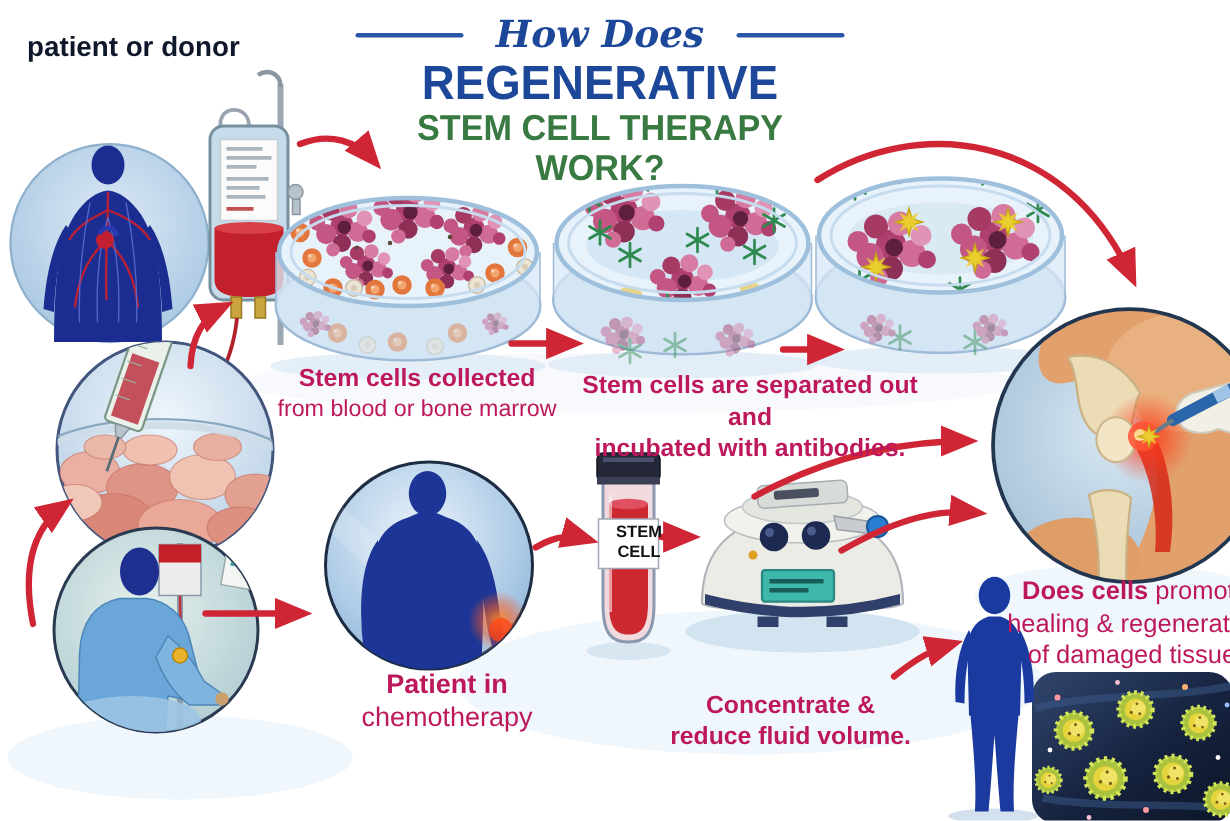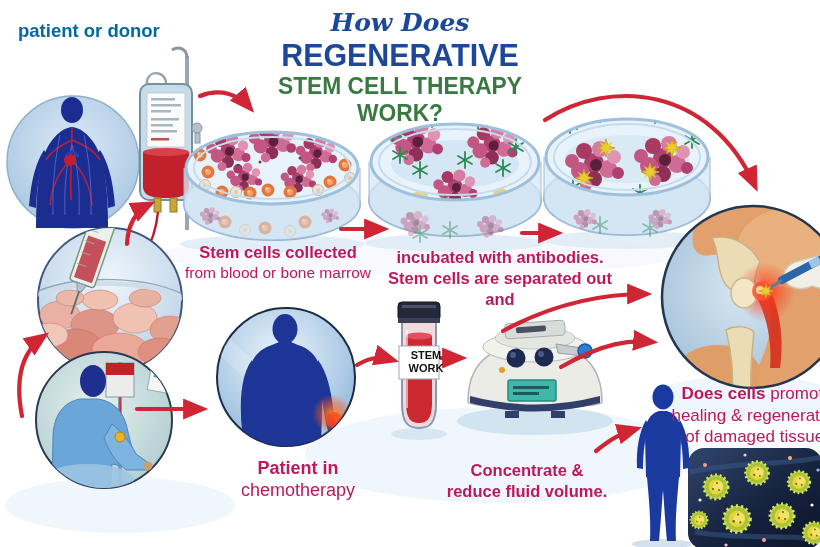--- a/index.html
+++ b/index.html
@@ -2,36 +2,36 @@
 <html><head>
 <meta charset="utf-8">
 <style>
   html,body{margin:0;padding:0;background:#ffffff;}
   .stage{position:relative;width:820px;height:547px;overflow:hidden;background:#ffffff;
          font-family:"Liberation Sans",sans-serif;}
   .abs{position:absolute;}
   svg{display:block;}
   
   .header{left:225px;top:8px;width:350px;text-align:center;}
-  .script-row{display:flex;align-items:center;justify-content:center;gap:22px;height:30px;flex-direction:column;}
+  .script-row{display:flex;align-items:center;justify-content:center;gap:22px;height:30px;}
   .script-line{width:72px;height:3px;background:#2a57a8;border-radius:2px;}
   .script-text{font-family:"DejaVu Serif",serif;font-style:italic;font-weight:700;
                font-size:25px;color:#1d4899;line-height:28px;}
   .main-title{font-size:32px;font-weight:800;color:#1d4899;line-height:34px;
               letter-spacing:0px;transform:scaleX(.95);}
   .sub-title{font-size:24px;font-weight:800;color:#397a43;line-height:27px;transform:scaleX(.95);}
   
-  .lbl-donor{left:18px;top:20px;font-size:18.5px;font-weight:600;color:#0369a1;}
+  .lbl-donor{left:18px;top:20px;font-size:18.5px;font-weight:600;color:#0f172a;}
   .cap{color:#be185d;text-align:center;}
   .cap-collected{left:182px;top:242px;width:192px;}
   .cap-collected .l1{font-size:16.5px;font-weight:700;line-height:21px;}
   .cap-collected .l2{font-size:15.5px;font-weight:400;line-height:19px;}
   .cap-separated{left:378px;top:247px;width:244px;font-size:16.5px;font-weight:600;line-height:21px;}
   .cap-chemo{left:203px;top:446px;width:190px;font-size:18px;font-weight:400;line-height:21.5px;}
-  .cap-chemo .l1{font-weight:600;margin-top:12px;}
+  .cap-chemo .l1{font-weight:600;}
   .cap-concentrate{left:432px;top:432px;width:190px;font-size:16.5px;font-weight:700;line-height:21px;margin-top:28px;}
   .cap-promote{left:668px;top:383px;width:178px;font-size:17px;font-weight:400;line-height:21.5px;}
   .cap-promote .bold{font-weight:700;}
   .vial-label{left:400px;top:349px;width:52px;text-align:center;font-size:11px;font-weight:700;
               line-height:13px;color:#111;}
 </style>
 </head>
 <body>
 
 <div class="stage">
@@ -497,32 +497,32 @@
   <div class="main-title">REGENERATIVE</div>
   <div class="sub-title">STEM CELL THERAPY WORK?</div>
 </div>
 
 <div class="abs cap cap-collected">
   <div class="l1">Stem cells collected</div>
   <div class="l2">from blood or bone marrow</div>
 </div>
 
 <div class="abs cap cap-separated">
+  <div>Stem cells are separated out and</div>
   <div>incubated with antibodies.</div>
-  <div>Stem cells are separated out and</div>
 </div>
 
 <div class="abs cap cap-chemo">
   <div class="l1">Patient in</div>
   <div>chemotherapy</div>
 </div>
 
 <div class="abs vial-label">
   <div>STEM</div>
-  <div>WORK</div>
+  <div>CELL</div>
 </div>
 
 <div class="abs cap cap-concentrate">
   <div>Concentrate &amp;</div>
   <div>reduce fluid volume.</div>
 </div>
 
 <div class="abs cap cap-promote">
   <div><span class="bold">Does cells</span><span> promote</span></div>
   <div>healing &amp; regeneration</div>

